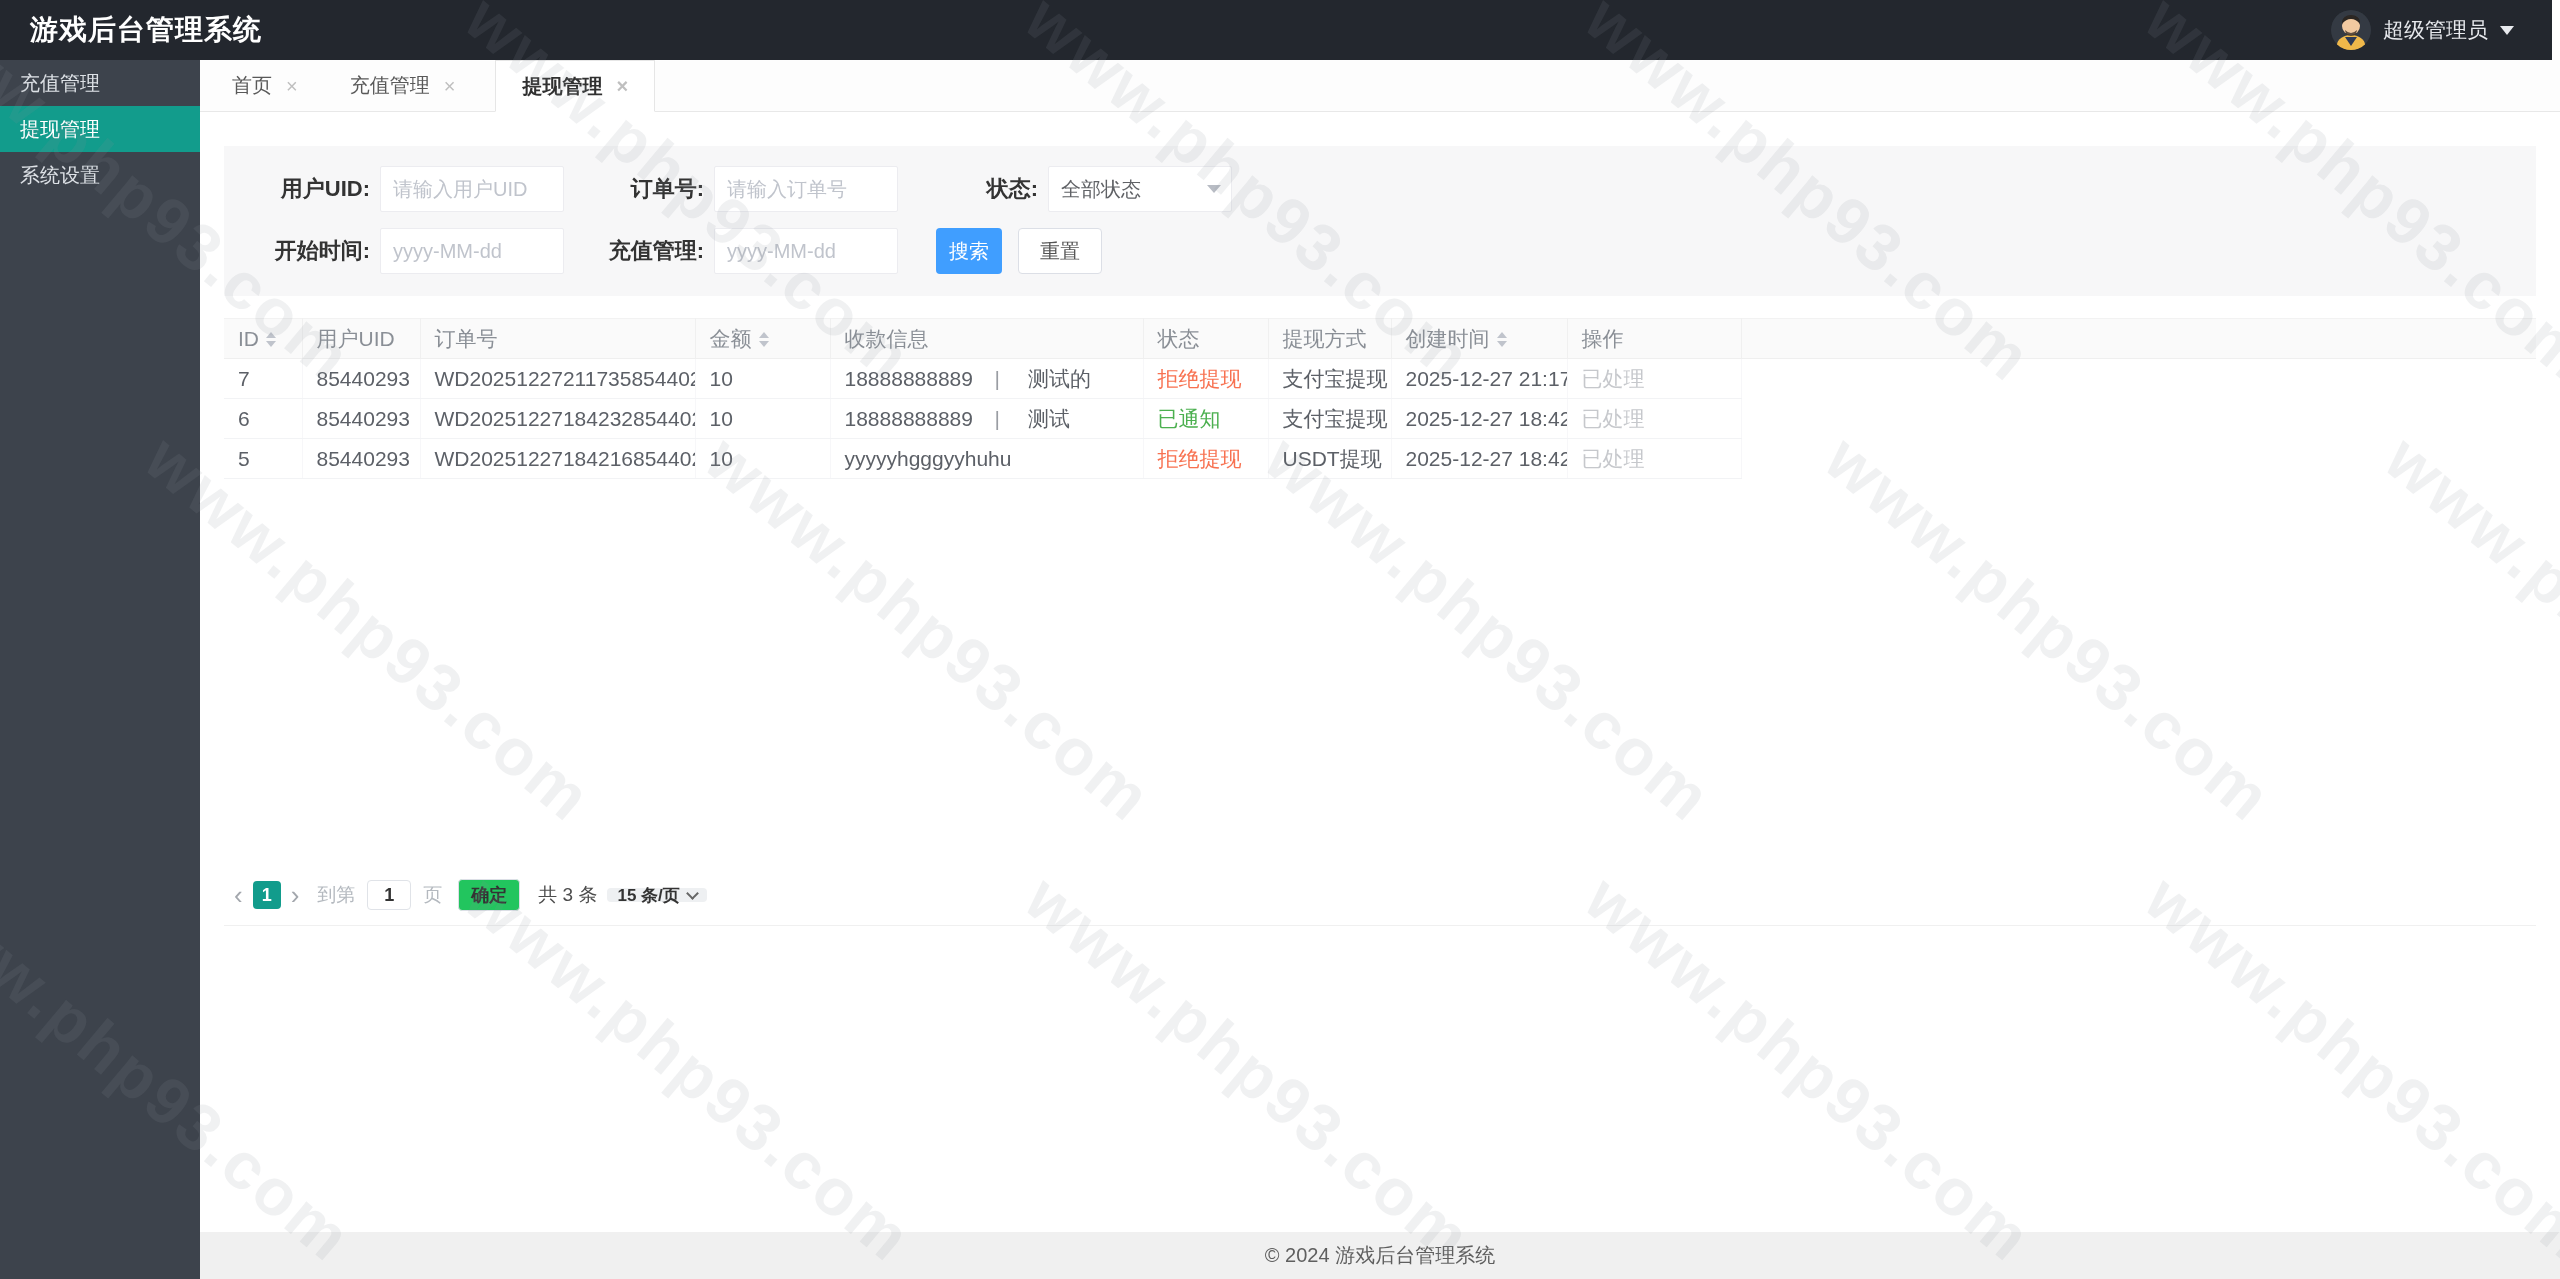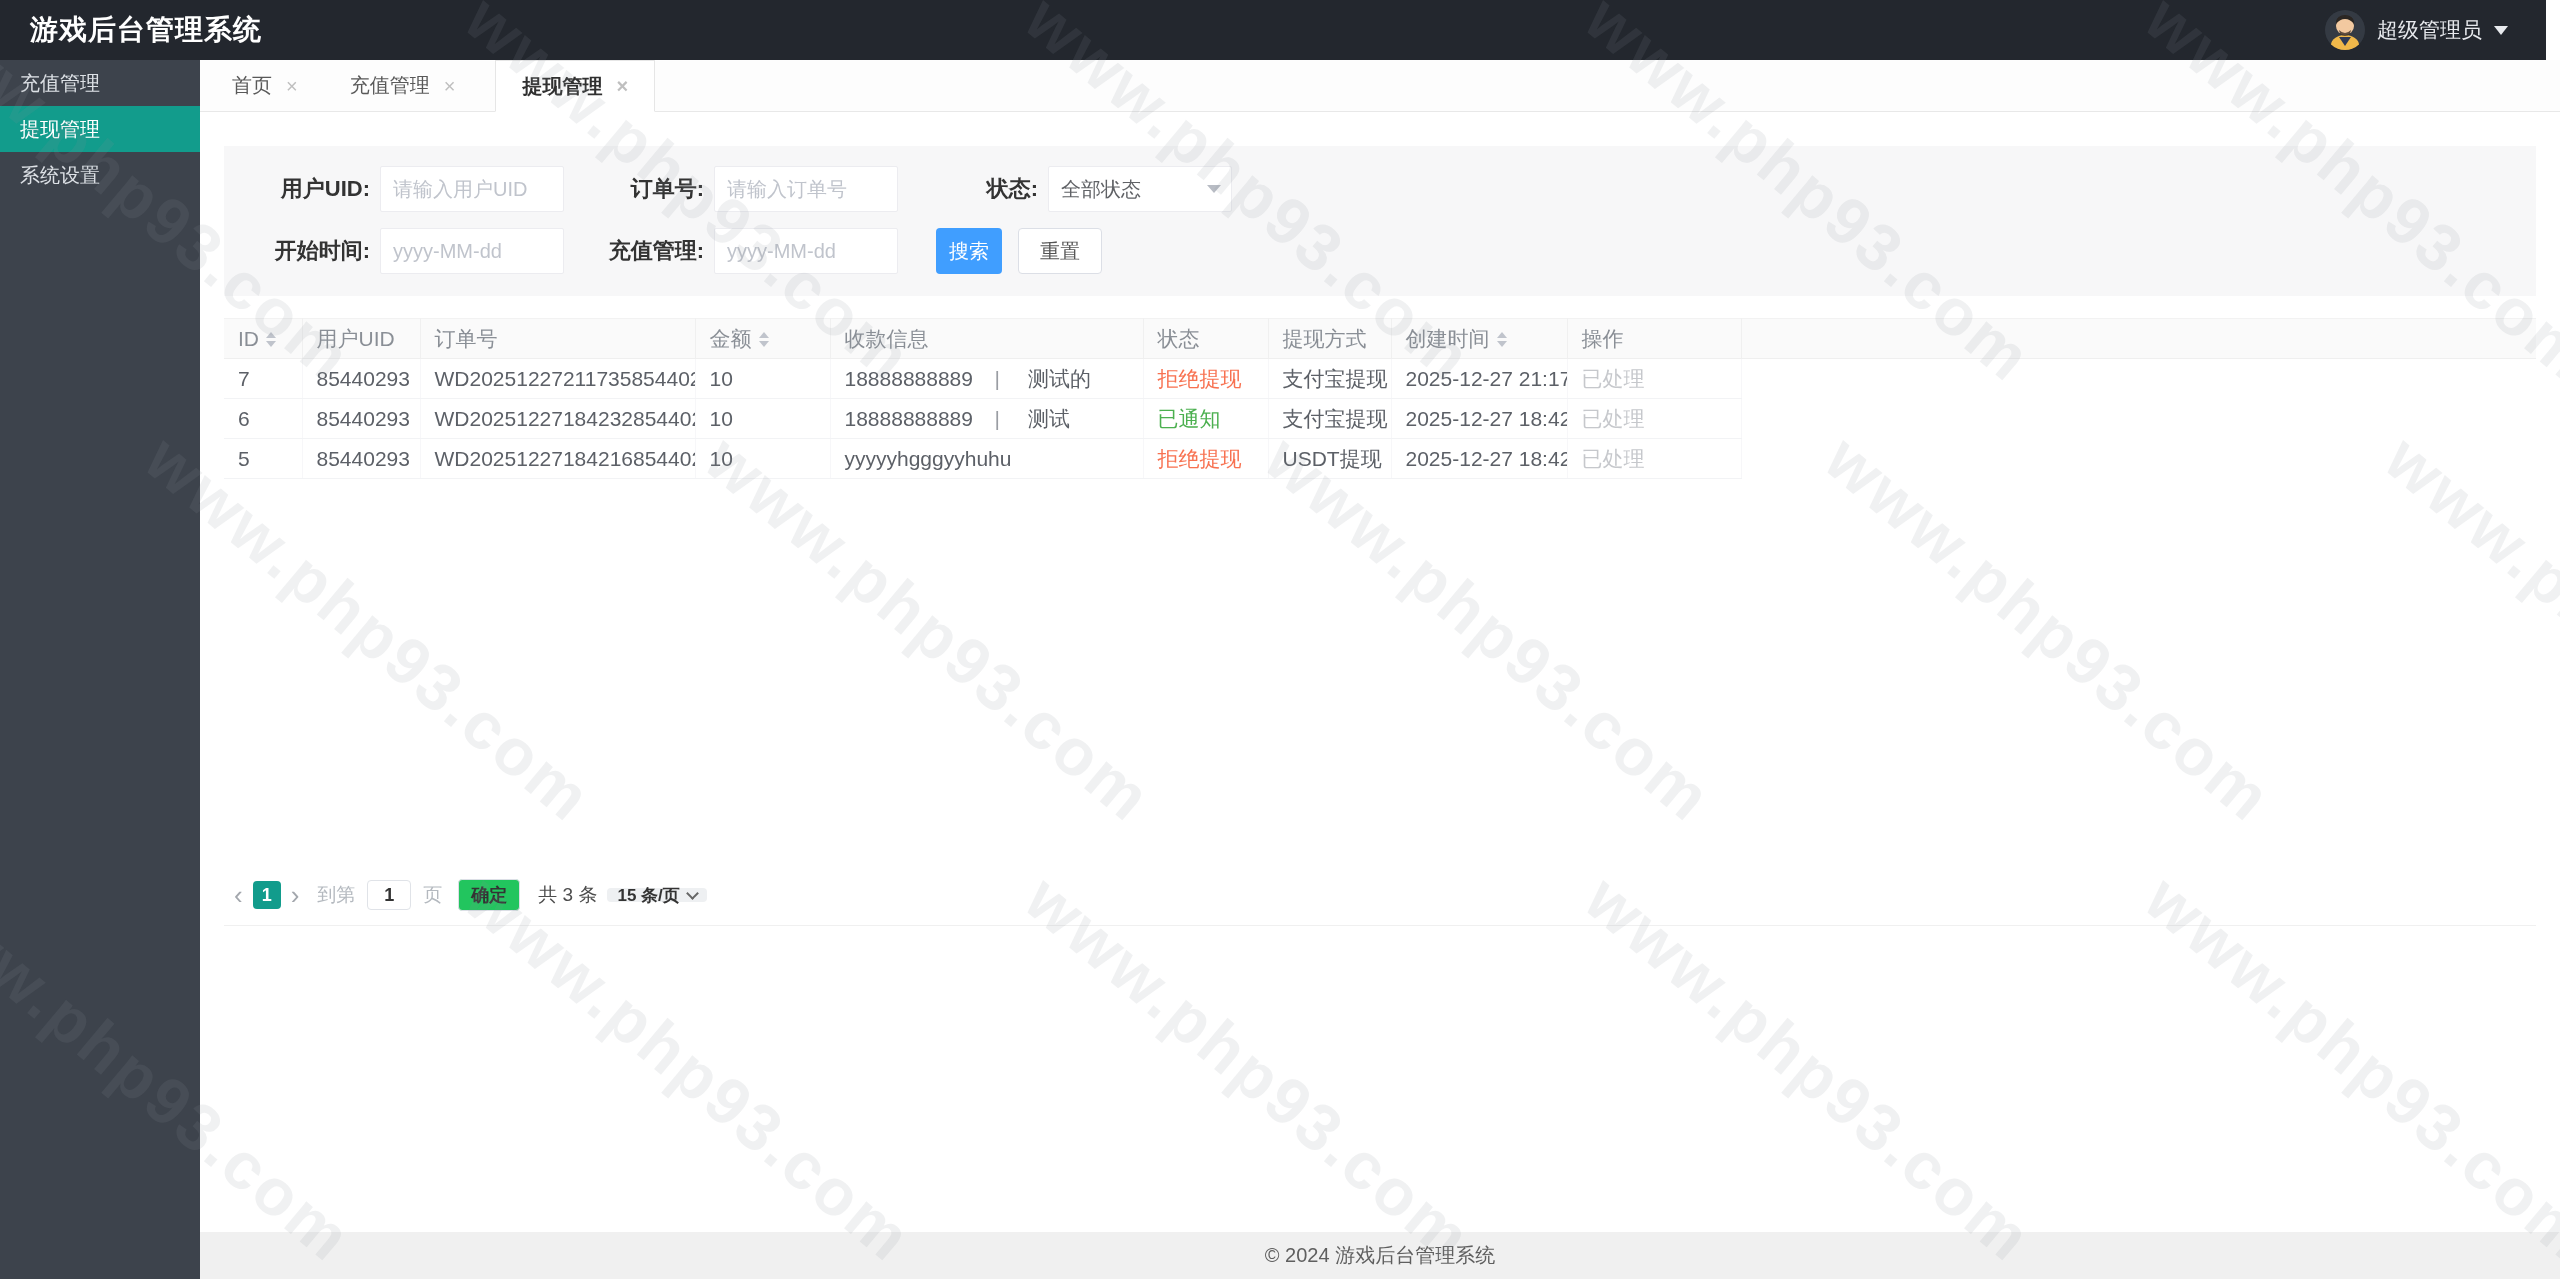--- a/index.html
+++ b/index.html
@@ -5,21 +5,21 @@
   :root{
     --teal:#129c8c; --blue:#409eff; --hdr:#23272e; --side:#3d434c;
     --red:#f87150; --green:#4cb050;
   }
   *{box-sizing:border-box;}
   html,body{margin:0;padding:0;}
   body{font-family:"Liberation Sans","DejaVu Sans",sans-serif;background:#fff;}
   .app{position:relative;width:2560px;height:1279px;overflow:hidden;background:#fff;}
 
   
-  .top-header{position:absolute;left:0;top:0;right:14px;height:60px;background:var(--hdr);
+  .top-header{position:absolute;left:0;top:0;right:8px;height:60px;background:var(--hdr);
     display:flex;align-items:center;justify-content:space-between;z-index:3;}
   .app-title{color:#fff;font-size:28px;font-weight:bold;padding-left:30px;letter-spacing:1px;}
   .user-area{display:flex;align-items:center;gap:12px;padding-right:38px;cursor:pointer;}
   .avatar{width:40px;height:40px;border-radius:50%;overflow:hidden;display:inline-block;background:#2e333b;}
   .user-name{color:#e8eaee;font-size:21px;}
   .caret-down{width:0;height:0;border-left:7px solid transparent;border-right:7px solid transparent;
     border-top:9px solid #e8eaee;display:inline-block;}
 
   
   .sidebar{position:absolute;left:0;top:60px;bottom:0;width:200px;background:var(--side);z-index:2;}

